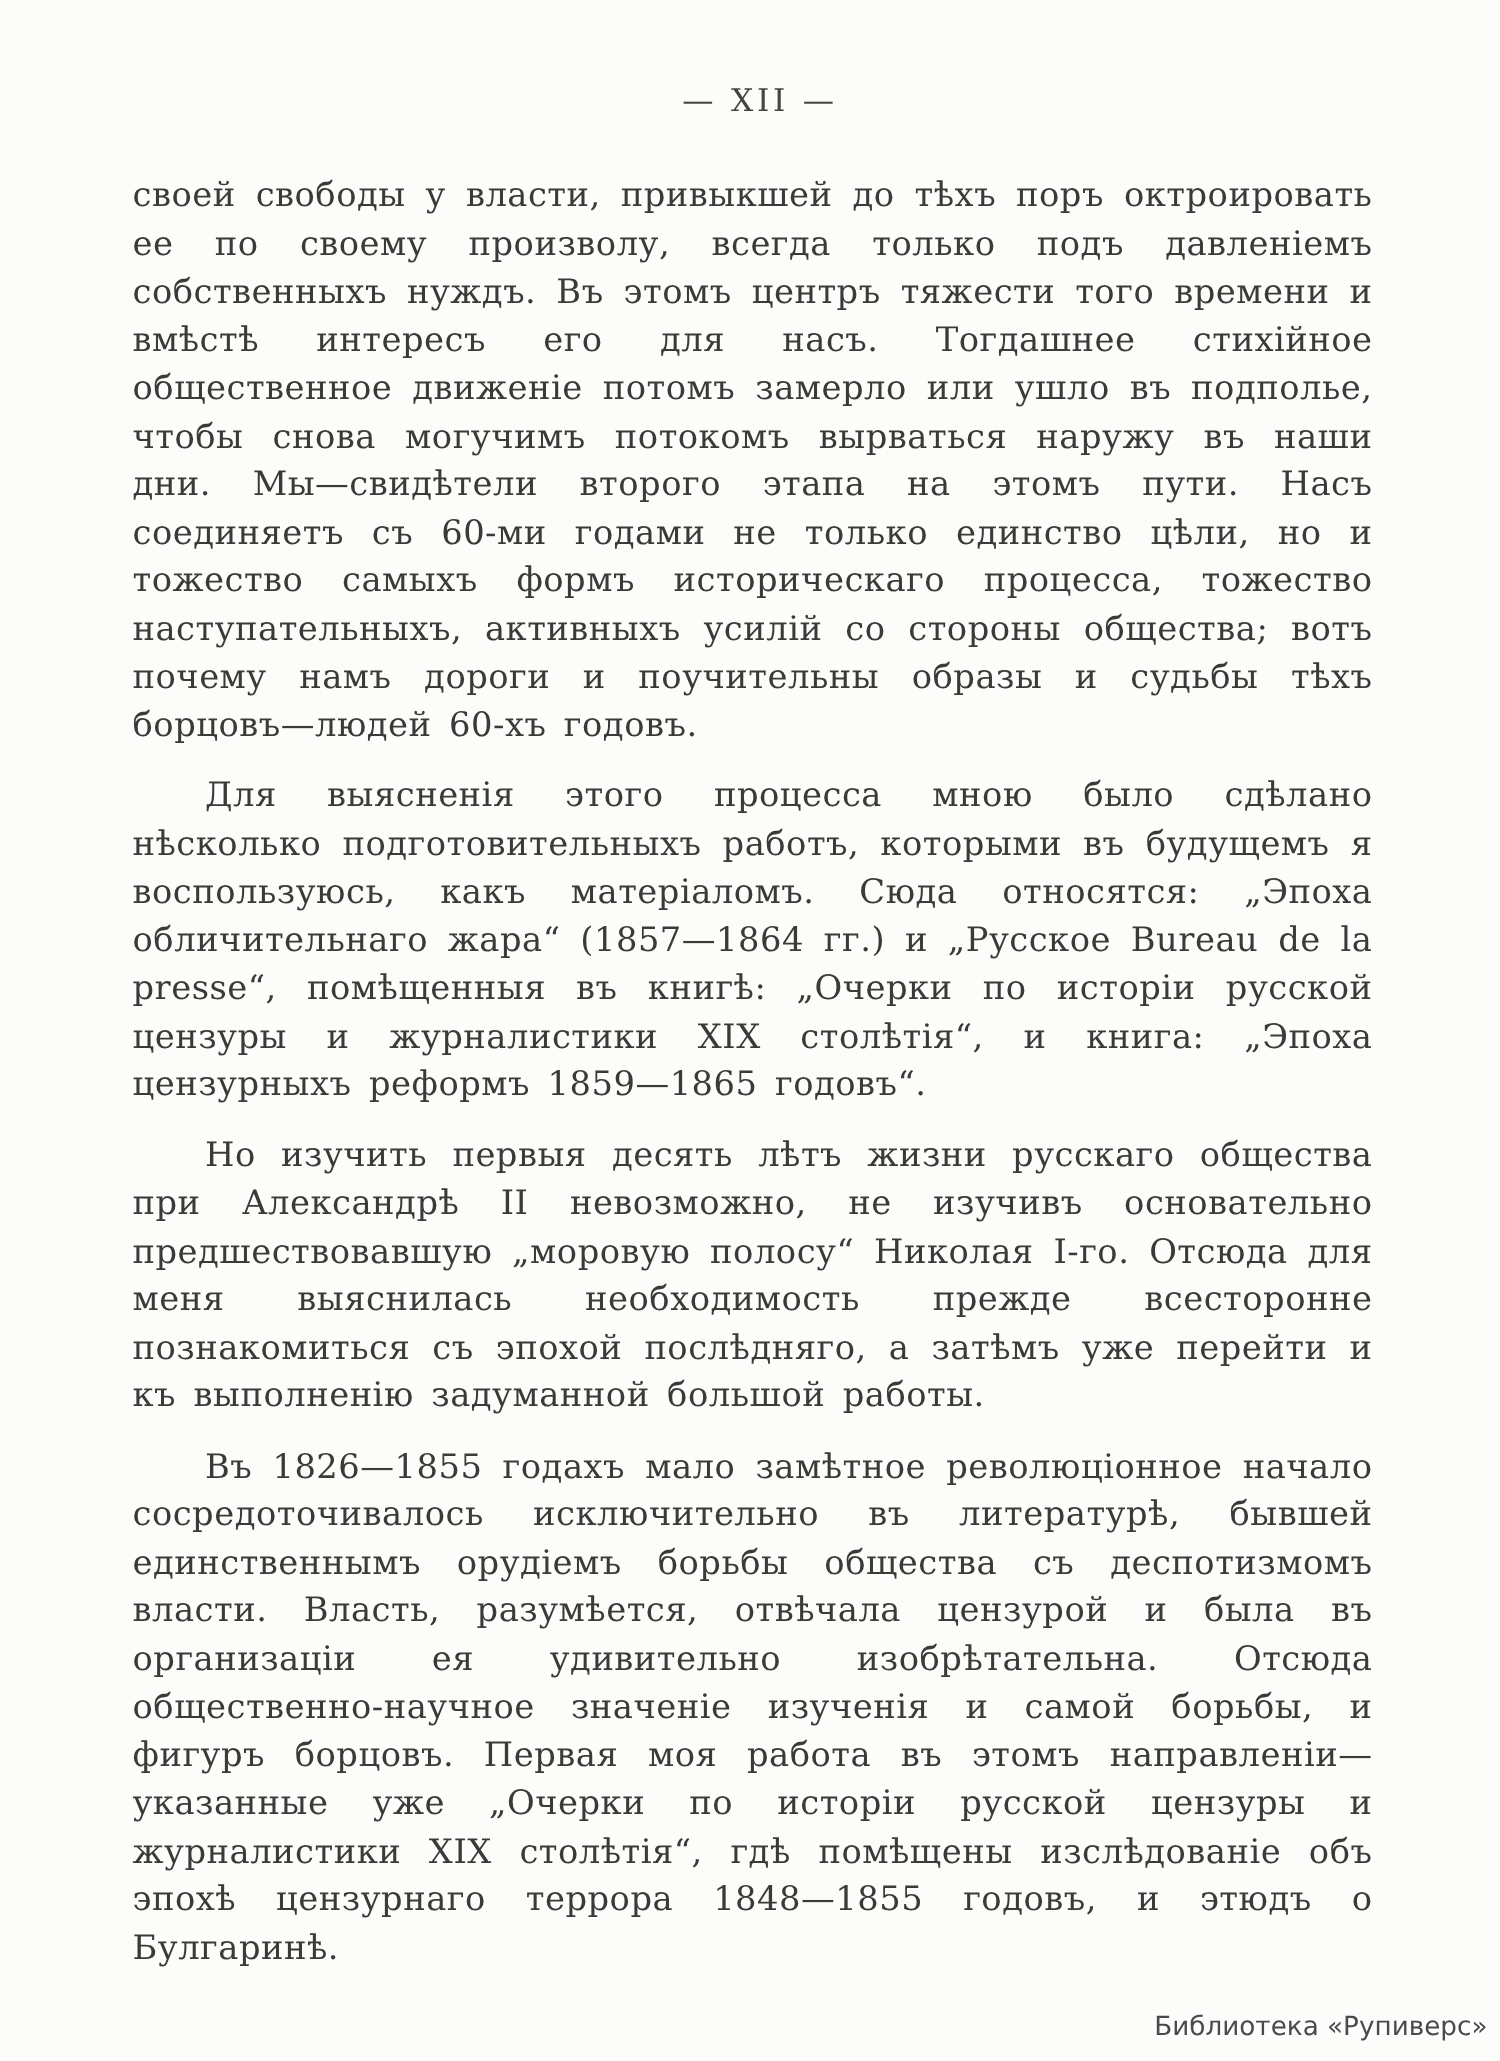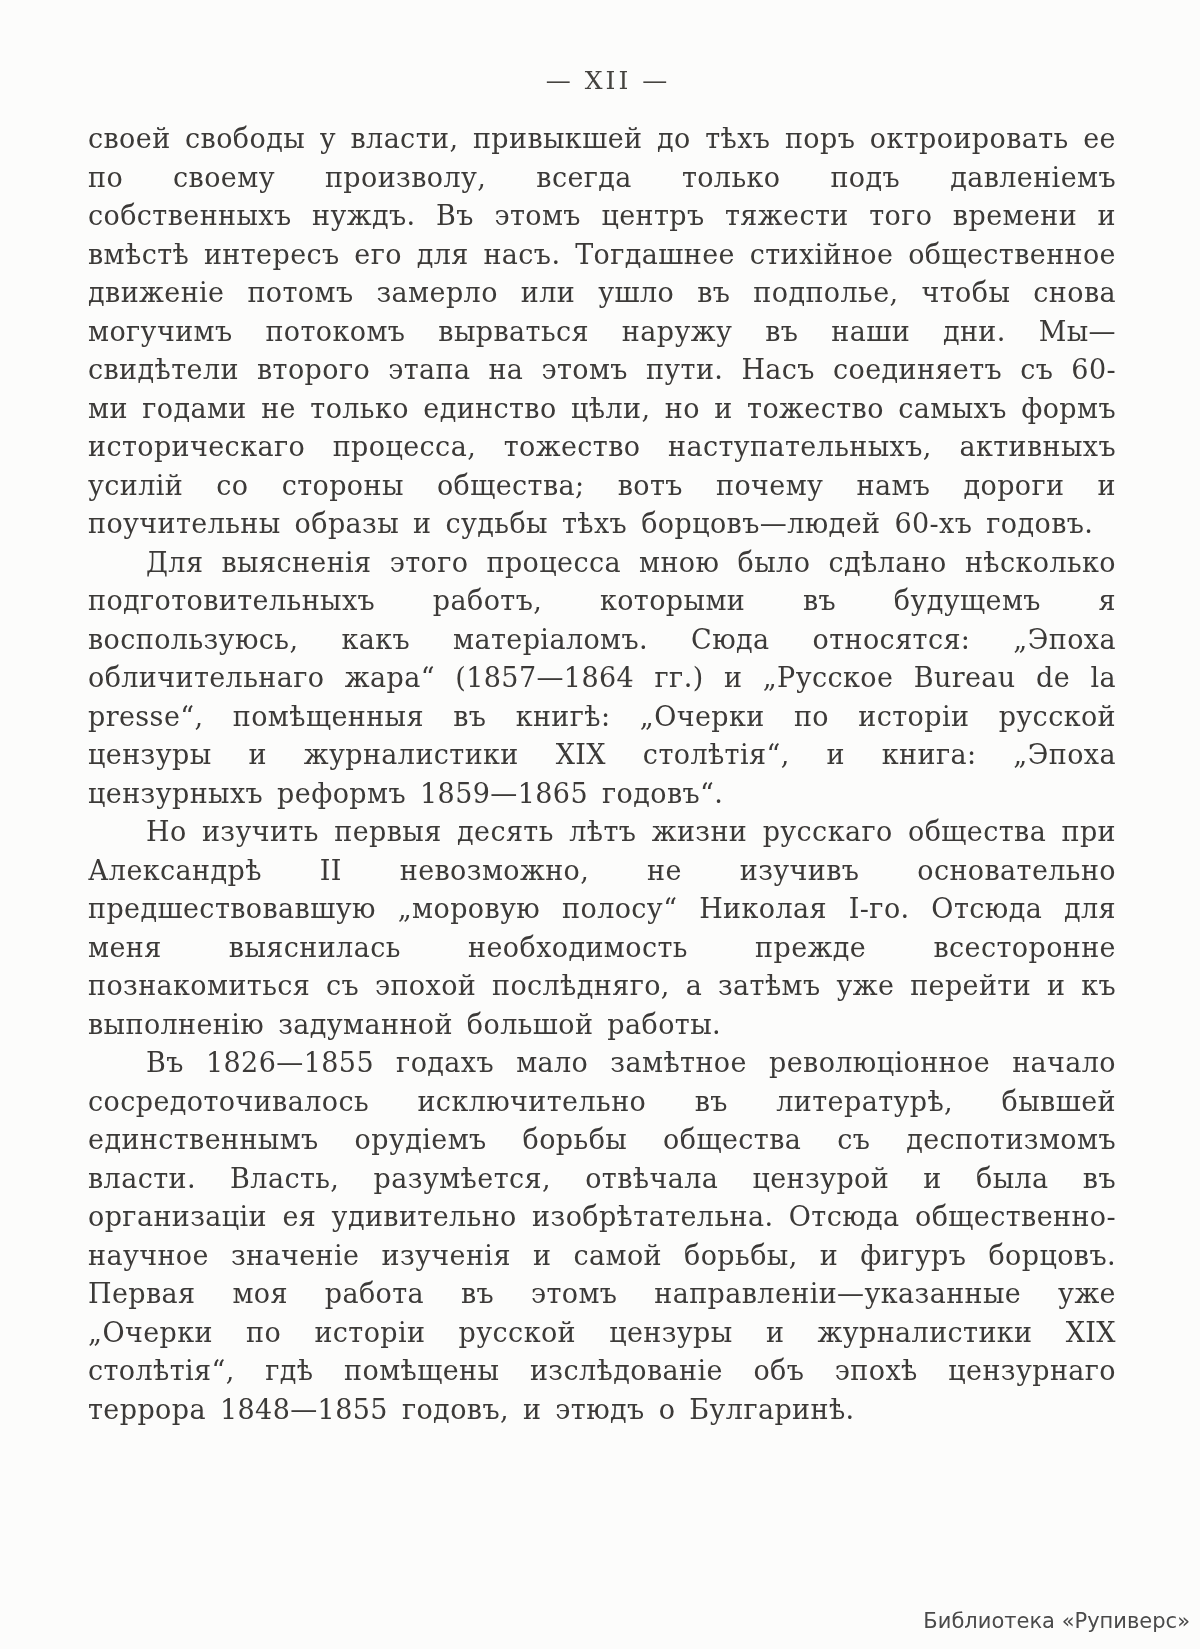--- a/index.html
+++ b/index.html
@@ -32,21 +32,21 @@
     position: absolute;
     top: 120px;
     left: 88px;
     width: 1028px;
     font-size: 27px;
     line-height: 38.5px;
     text-align: justify;
     letter-spacing: 0.4px;
   }
   .para {
-    margin: 0;
+    margin: 18px;
     text-indent: 58px;
     word-spacing: 5px;
   }
   .para.continuation {
     text-indent: 0;
   }
   .watermark {
     position: absolute;
     right: 26px;
     bottom: 16px;

